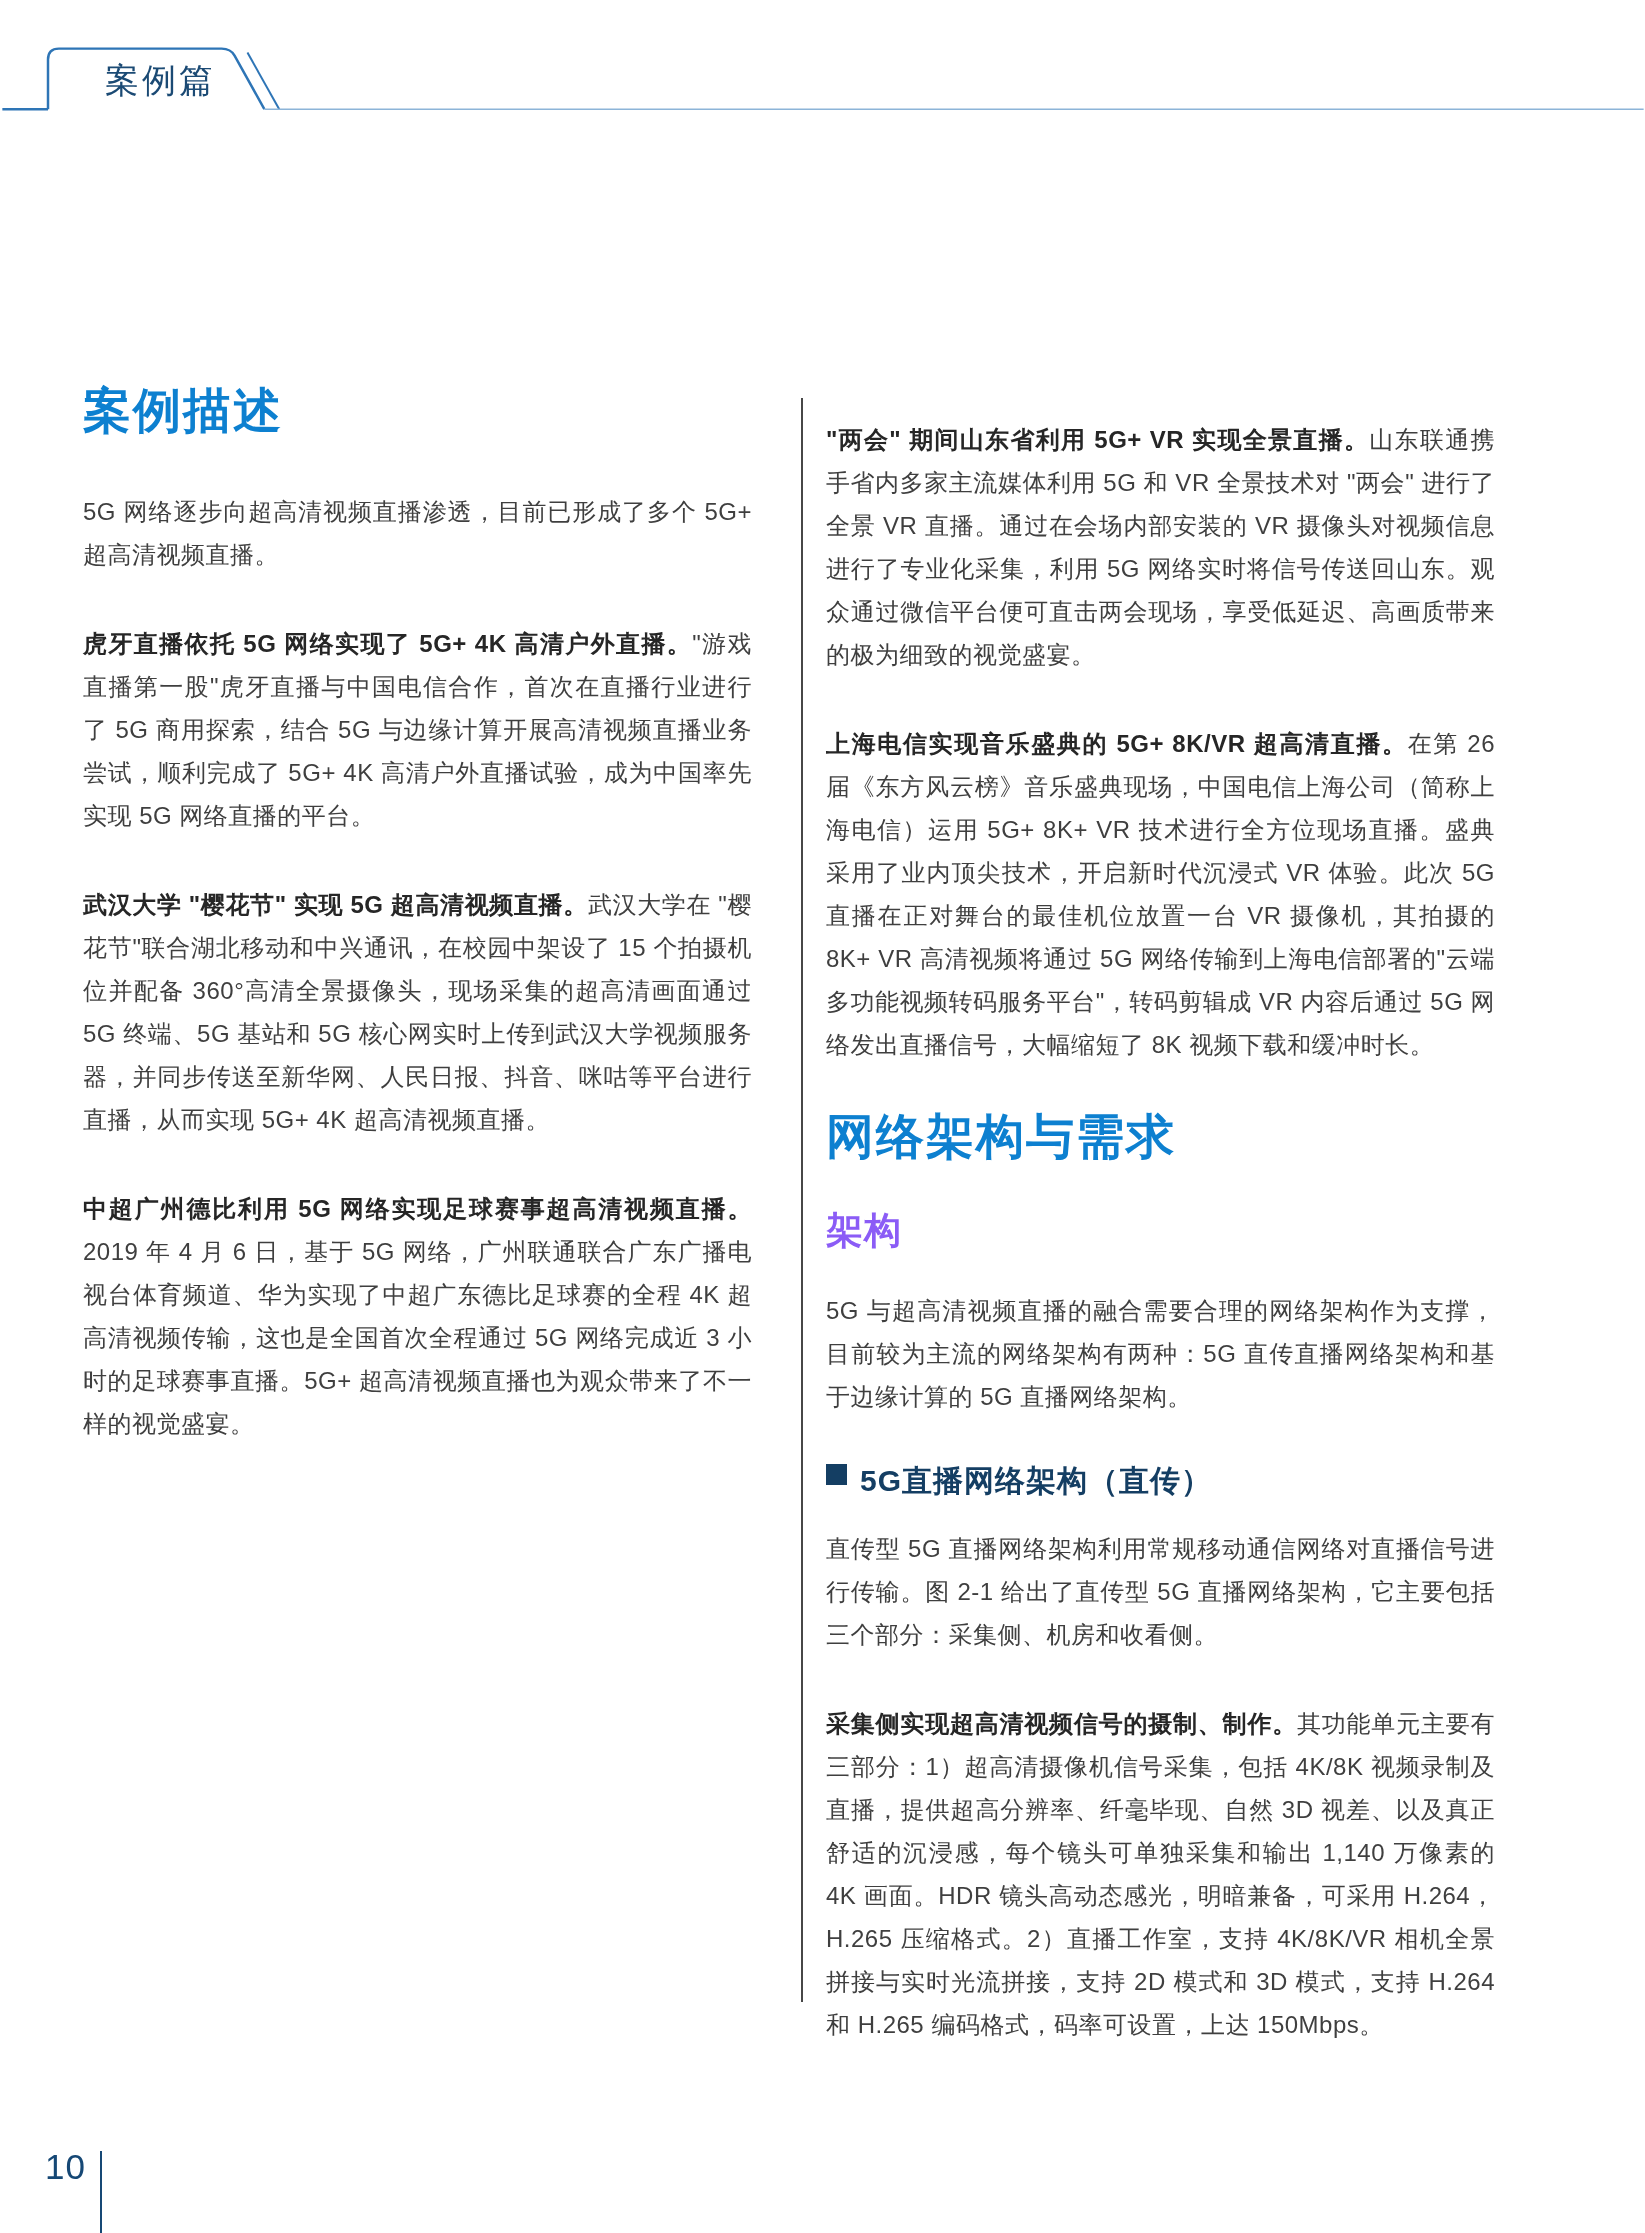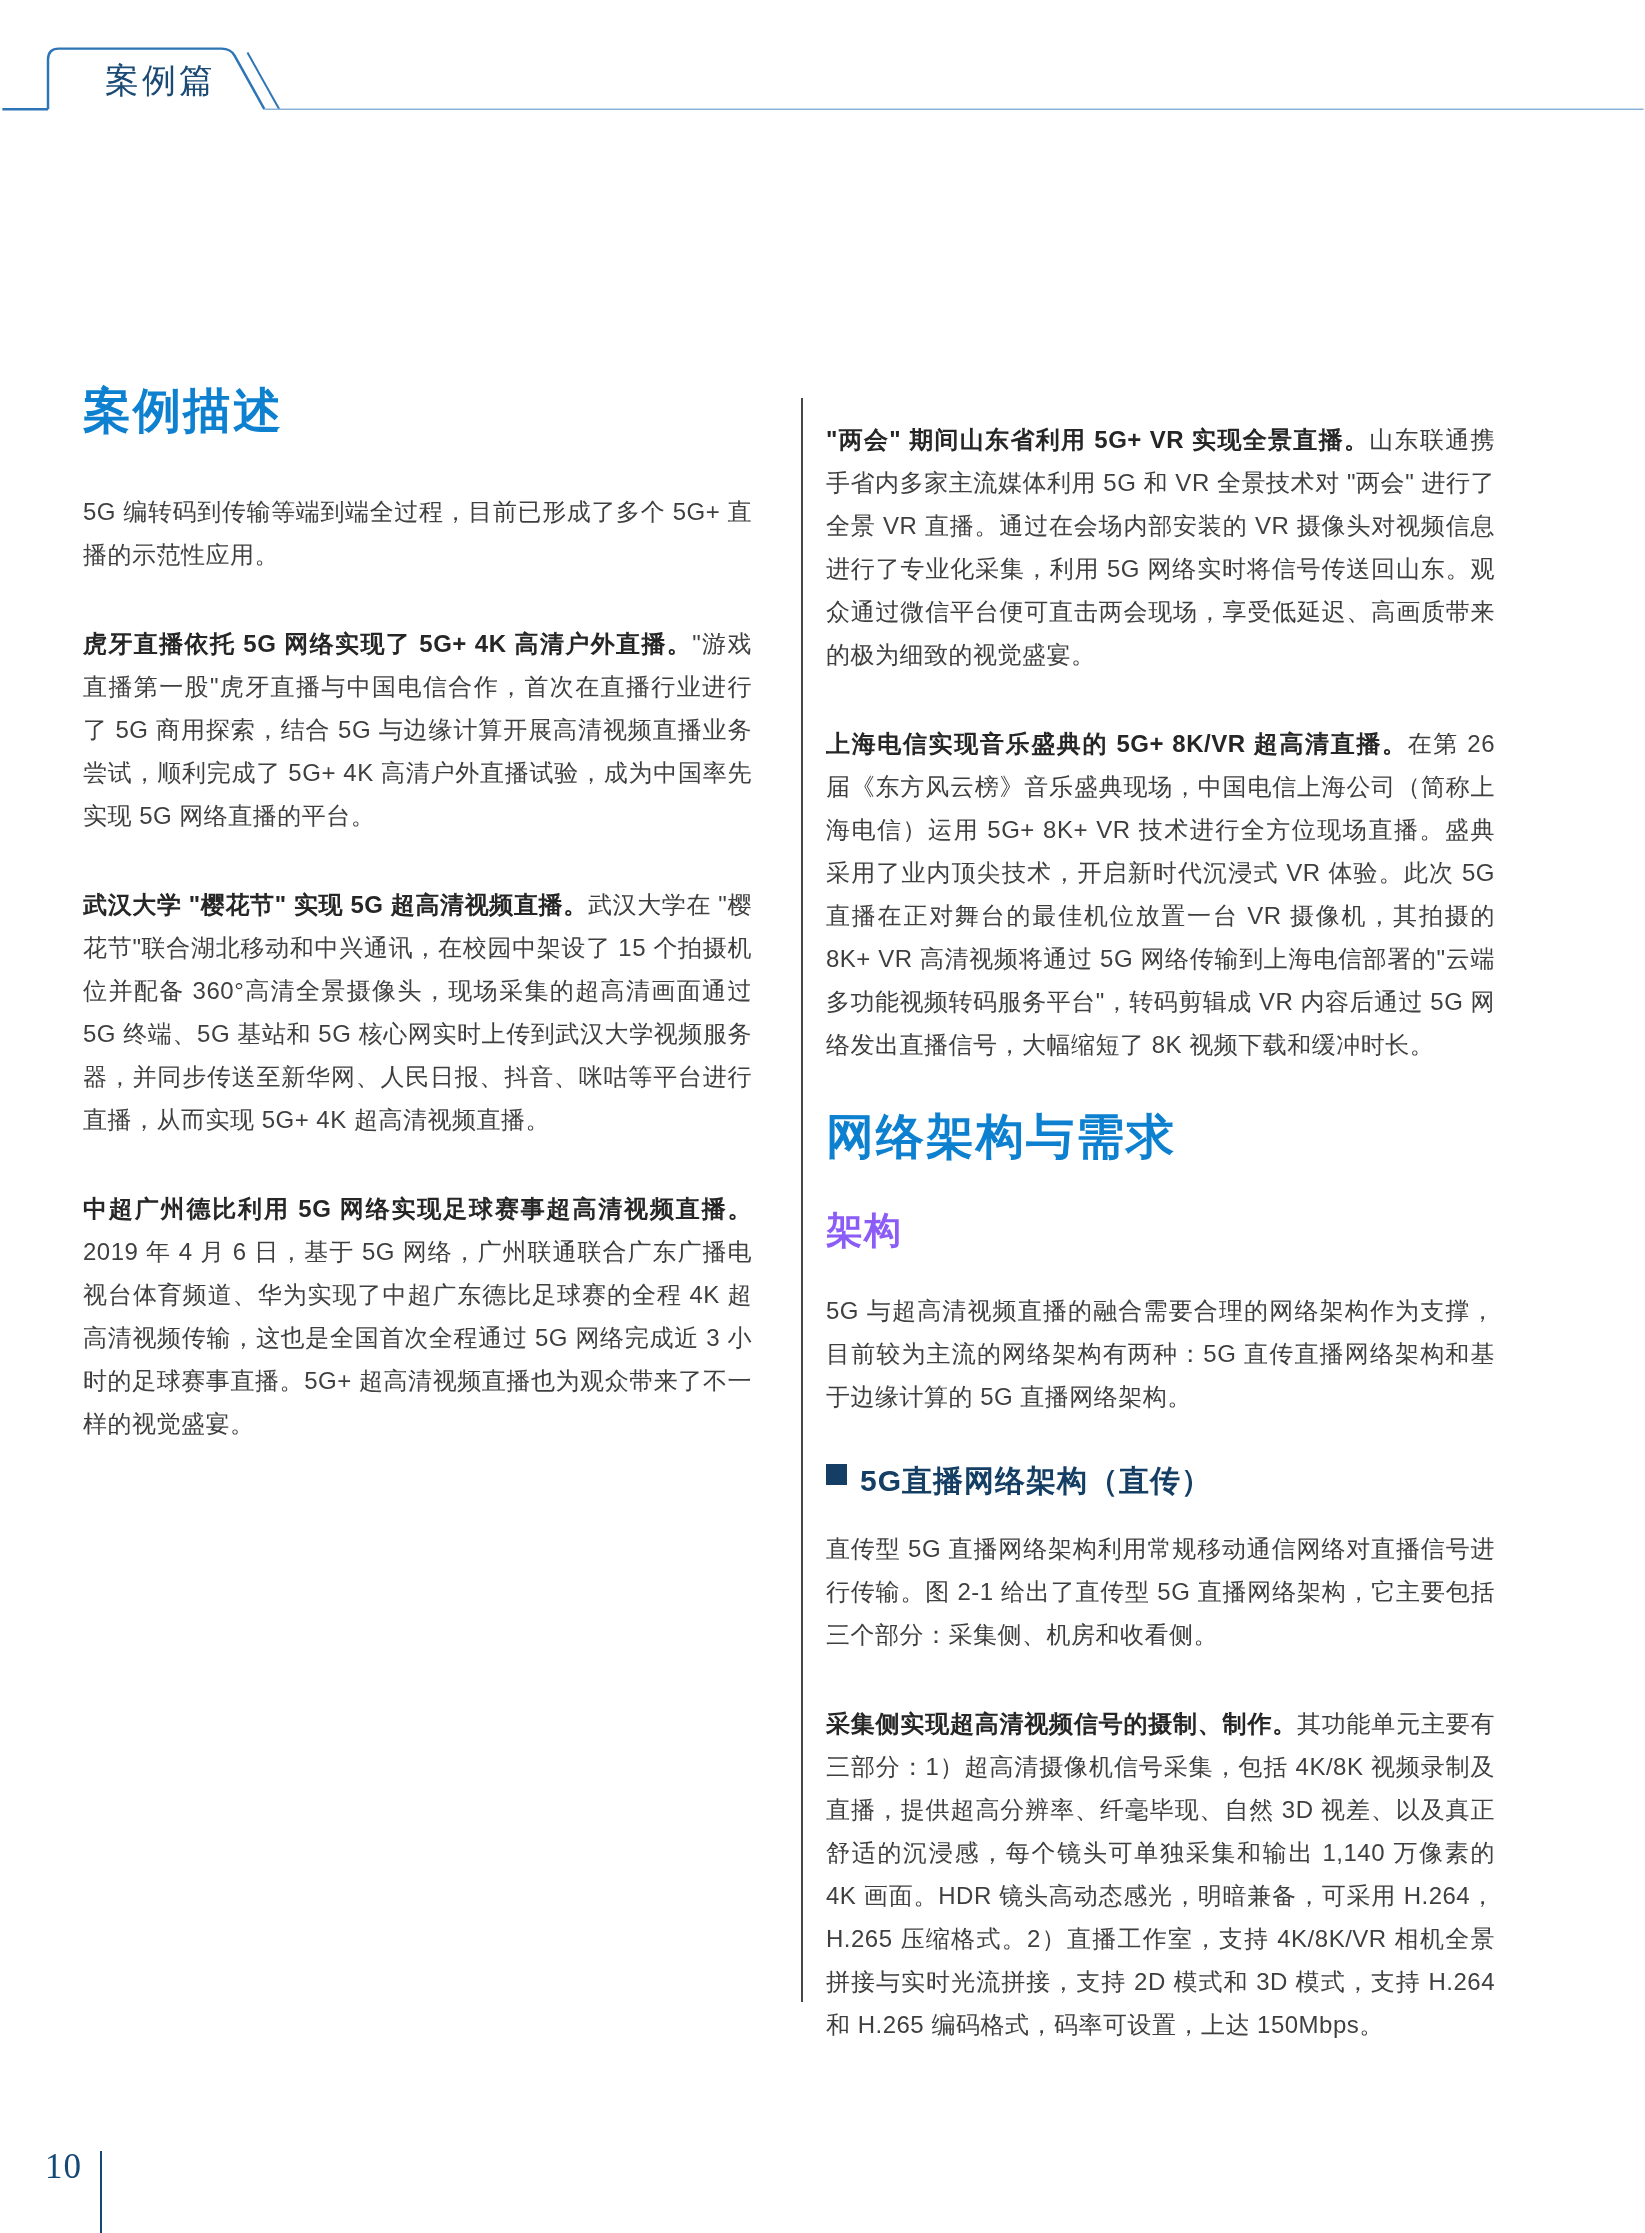--- a/index.html
+++ b/index.html
@@ -44,21 +44,21 @@
   .para{
     font-size:24px;line-height:43px;color:#3f3f3f;
     letter-spacing:0.5px;
     text-align:justify;text-justify:inter-ideograph;
     margin:0 0 46px 0;
   }
   .para .lead{font-weight:700;color:#262626;}
   
   .page-number{
     position:absolute;left:45px;top:2147px;
-    font-size:35px;color:#164875;letter-spacing:1px;font-family:Liberation Serif, serif;
+    font-size:35px;color:#164875;letter-spacing:1px;
   }
   .footer-rule{
     position:absolute;left:100px;top:2151px;width:2px;height:83px;background:#164875;
   }
 </style>
 </head>
 <body>
 
 <div class="page">
 
@@ -70,21 +70,21 @@
       <path d="M264,110 H1654" stroke="#8cb4d8" stroke-width="1.5" fill="none"></path>
     </svg>
     <div class="tab-label">案例篇</div>
   </div>
 
   <div class="divider"></div>
 
   <div class="col-left">
     <div class="h1">案例描述</div>
     <div>
-        <p class="para"><span>5G 编转码到传输等端到端全过程，目前已形成了多个 5G+ 直播的示范性应用。</span></p>
+        <p class="para"><span>5G 网络逐步向超高清视频直播渗透，目前已形成了多个 5G+ 超高清视频直播。</span></p>
         <p class="para"><span class="lead">虎牙直播依托 5G 网络实现了 5G+ 4K 高清户外直播。</span><span>"游戏直播第一股"虎牙直播与中国电信合作，首次在直播行业进行了 5G 商用探索，结合 5G 与边缘计算开展高清视频直播业务尝试，顺利完成了 5G+ 4K 高清户外直播试验，成为中国率先实现 5G 网络直播的平台。</span></p>
         <p class="para"><span class="lead">武汉大学 "樱花节" 实现 5G 超高清视频直播。</span><span>武汉大学在 "樱花节"联合湖北移动和中兴通讯，在校园中架设了 15 个拍摄机位并配备 360°高清全景摄像头，现场采集的超高清画面通过 5G 终端、5G 基站和 5G 核心网实时上传到武汉大学视频服务器，并同步传送至新华网、人民日报、抖音、咪咕等平台进行直播，从而实现 5G+ 4K 超高清视频直播。</span></p>
         <p class="para"><span class="lead">中超广州德比利用 5G 网络实现足球赛事超高清视频直播。</span><span>2019 年 4 月 6 日，基于 5G 网络，广州联通联合广东广播电视台体育频道、华为实现了中超广东德比足球赛的全程 4K 超高清视频传输，这也是全国首次全程通过 5G 网络完成近 3 小时的足球赛事直播。5G+ 超高清视频直播也为观众带来了不一样的视觉盛宴。</span></p>
       </div>
   </div>
 
   <div class="col-right">
     <div>
         <p class="para"><span class="lead">"两会" 期间山东省利用 5G+ VR 实现全景直播。</span><span>山东联通携手省内多家主流媒体利用 5G 和 VR 全景技术对 "两会" 进行了全景 VR 直播。通过在会场内部安装的 VR 摄像头对视频信息进行了专业化采集，利用 5G 网络实时将信号传送回山东。观众通过微信平台便可直击两会现场，享受低延迟、高画质带来的极为细致的视觉盛宴。</span></p>
         <p class="para"><span class="lead">上海电信实现音乐盛典的 5G+ 8K/VR 超高清直播。</span><span>在第 26 届《东方风云榜》音乐盛典现场，中国电信上海公司（简称上海电信）运用 5G+ 8K+ VR 技术进行全方位现场直播。盛典采用了业内顶尖技术，开启新时代沉浸式 VR 体验。此次 5G 直播在正对舞台的最佳机位放置一台 VR 摄像机，其拍摄的 8K+ VR 高清视频将通过 5G 网络传输到上海电信部署的"云端多功能视频转码服务平台"，转码剪辑成 VR 内容后通过 5G 网络发出直播信号，大幅缩短了 8K 视频下载和缓冲时长。</span></p>

